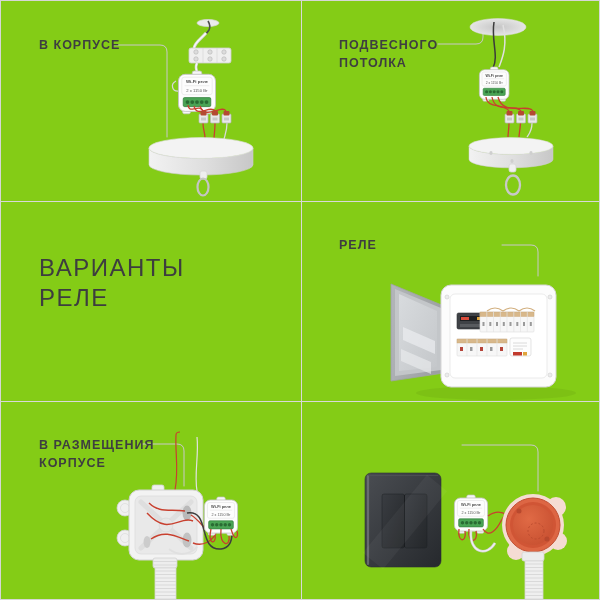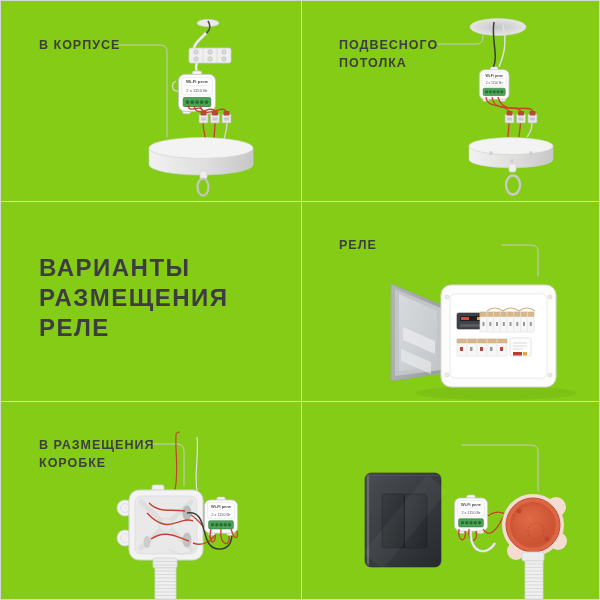--- a/index.html
+++ b/index.html
@@ -11,21 +11,21 @@
   .gridline{position:absolute;background:#d8d8d8;}
   .gl-v{left:300px;top:0;width:1px;height:600px;}
   .gl-h1{left:0;top:200px;width:600px;height:1px;}
   .gl-h2{left:0;top:400px;width:600px;height:1px;}
   .label{
     position:absolute;color:#3e3e40;font-size:12.5px;line-height:18px;
     font-weight:600;letter-spacing:1px;white-space:nowrap;
   }
   .title{
     position:absolute;left:38px;top:252px;color:#3d3d3f;
-    font-size:24px;line-height:30px;font-weight:700;letter-spacing:1.5px;
+    font-size:24px;line-height:30px;font-weight:400;letter-spacing:1.5px;
     white-space:nowrap;
   }
   svg{position:absolute;left:0;top:0;}
   .relay-text{font-family:"Liberation Sans", sans-serif;}
 </style>
 </head>
 <body>
 
 <div id="stage">
 
@@ -331,27 +331,26 @@
     <div>В КОРПУСЕ</div>
   </div>
 
   <div class="label" style="left:338px;top:35px">
     <div>ПОДВЕСНОГО</div>
     <div>ПОТОЛКА</div>
   </div>
 
   <div class="title">
     <div>ВАРИАНТЫ</div>
-    <div>РАЗМЕЩЕНИЯ</div>
     <div>РЕЛЕ</div>
   </div>
 
   <div class="label" style="left:338px;top:235px">
     <div>РЕЛЕ</div>
   </div>
 
   <div class="label" style="left:38px;top:435px">
     <div>В РАЗМЕЩЕНИЯ</div>
-    <div>КОРОБКЕ</div>
+    <div>КОРПУСЕ</div>
   </div>
 
 
 </div>
 
 </body></html>

